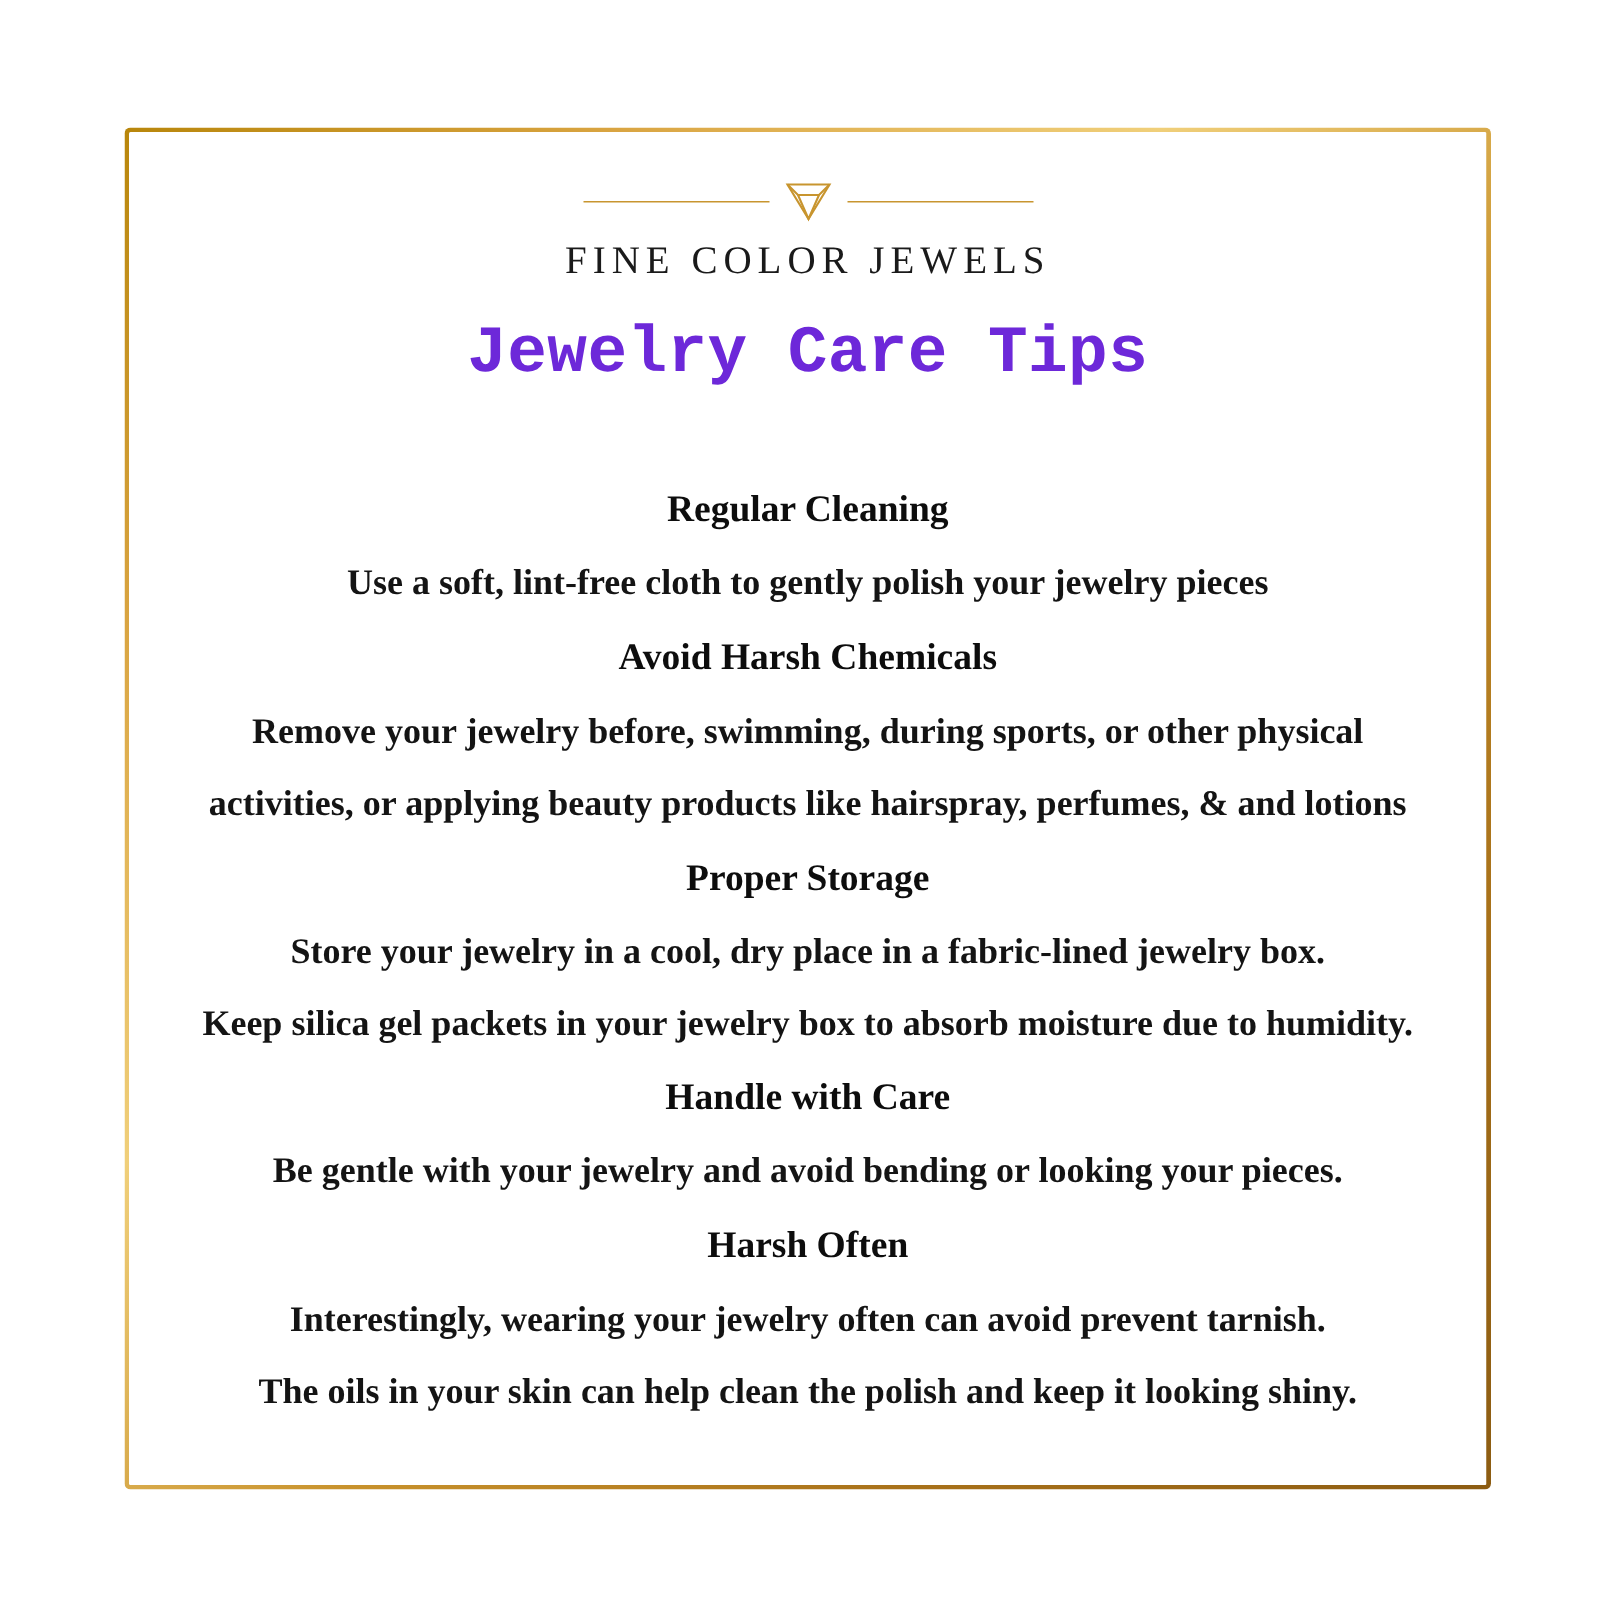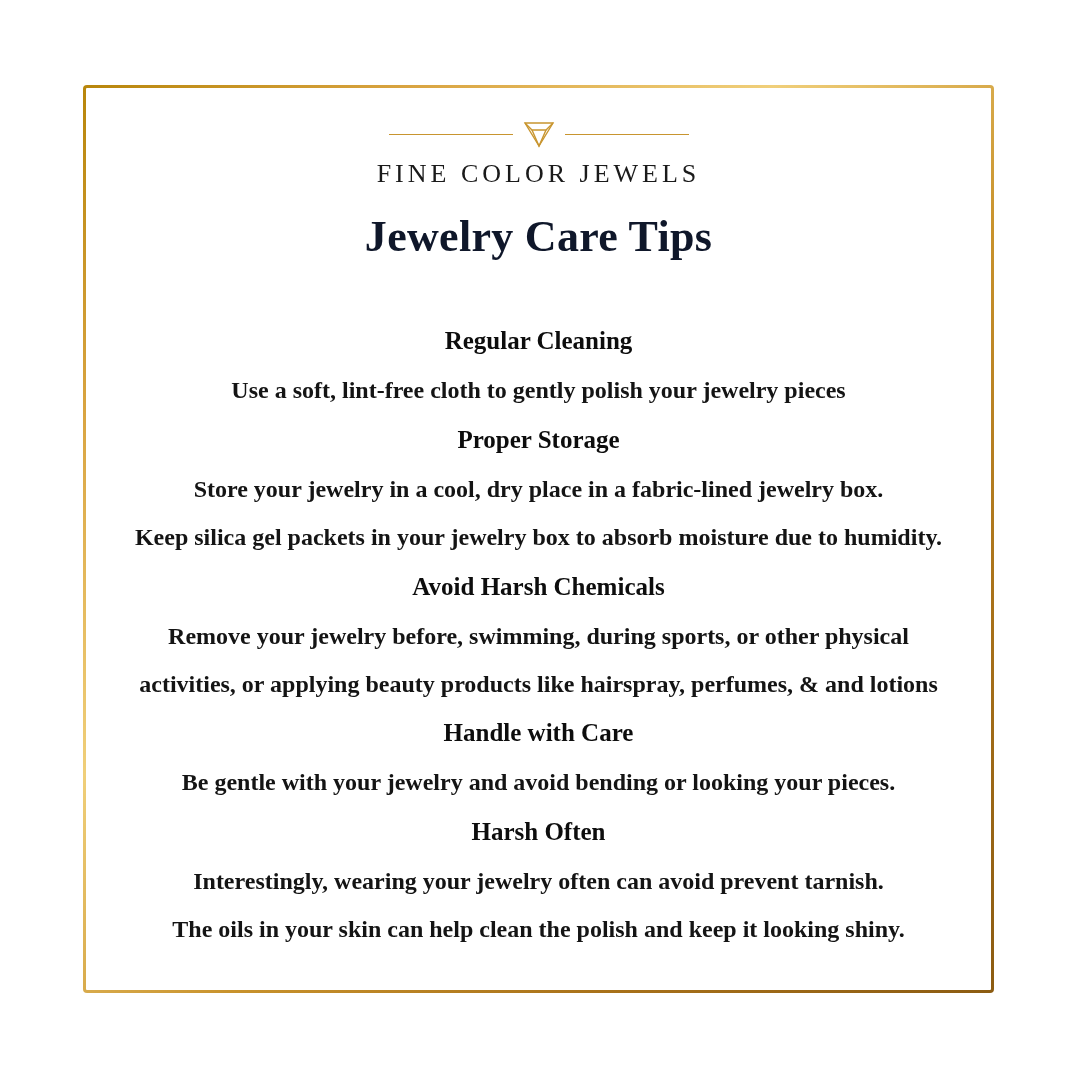--- a/index.html
+++ b/index.html
@@ -80,24 +80,24 @@
     margin-top: 4px;
     font-family: "Liberation Serif", serif;
     font-size: 26px;
     letter-spacing: 4px;
     color: #1a1a1a;
     white-space: nowrap;
   }
 
   .title {
     margin-top: 22px;
-    font-family: Liberation Serif, serif;
+    font-family: Liberation Mono, monospace;
     font-weight: bold;
     font-size: 44px;
-    color: #0f172a;
+    color: #6d28d9;
     text-align: center;
     letter-spacing: 0.3px;
   }
 
   .sections {
     width: 100%;
     margin-top: 14px;
     display: flex;
     flex-direction: column;
     align-items: center;
@@ -158,29 +158,29 @@
     <h1 class="title">Jewelry Care Tips</h1>
 
     <div class="sections">
 
       <div class="section">
         <div class="section-heading">Regular Cleaning</div>
         <div class="section-line">Use a soft, lint-free cloth to gently polish your jewelry pieces</div>
       </div>
 
       <div class="section">
+        <div class="section-heading">Avoid Harsh Chemicals</div>
+        <div class="section-line">Remove your jewelry before, swimming, during sports, or other physical</div>
+        <div class="section-line">activities,  or applying beauty products like hairspray, perfumes, &amp; and lotions</div>
+      </div>
+
+      <div class="section">
         <div class="section-heading">Proper Storage</div>
         <div class="section-line">Store your jewelry in a cool, dry place in a fabric-lined jewelry box.</div>
         <div class="section-line">Keep silica gel packets in your jewelry box to absorb moisture due to humidity.</div>
-      </div>
-
-      <div class="section">
-        <div class="section-heading">Avoid Harsh Chemicals</div>
-        <div class="section-line">Remove your jewelry before, swimming, during sports, or other physical</div>
-        <div class="section-line">activities,  or applying beauty products like hairspray, perfumes, &amp; and lotions</div>
       </div>
 
       <div class="section">
         <div class="section-heading">Handle with Care</div>
         <div class="section-line">Be gentle with your jewelry and avoid bending or looking your pieces.</div>
       </div>
 
       <div class="section">
         <div class="section-heading">Harsh Often</div>
         <div class="section-line">Interestingly, wearing your jewelry often can avoid prevent tarnish.</div>

